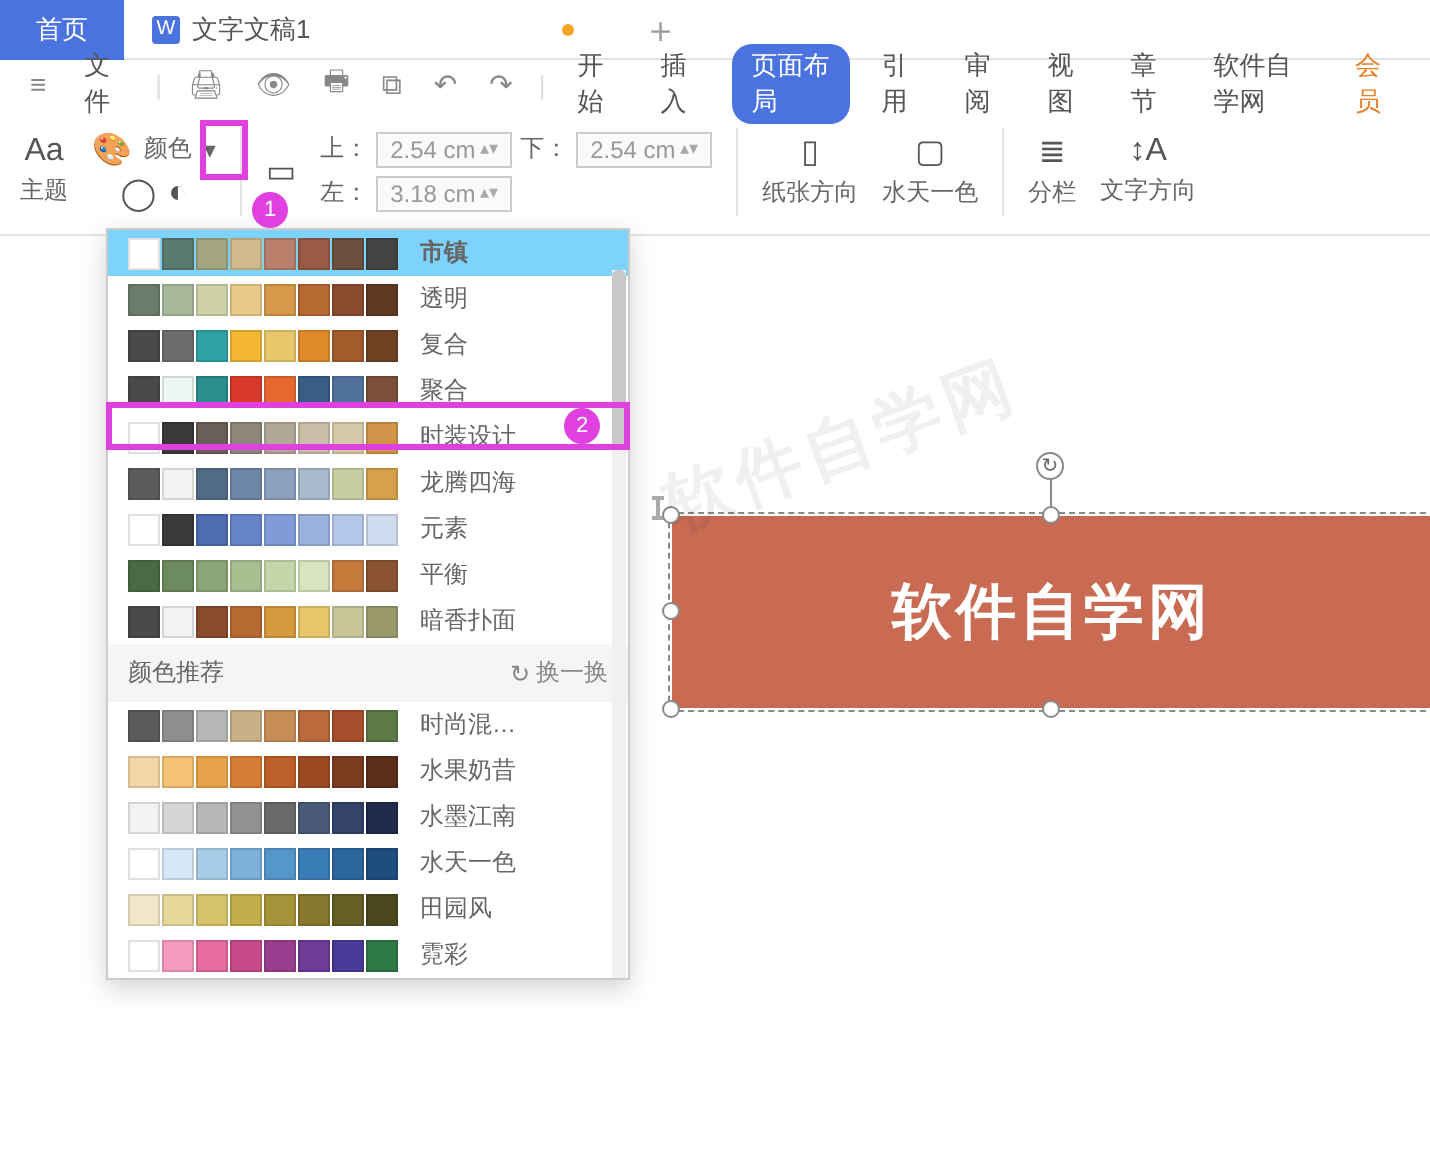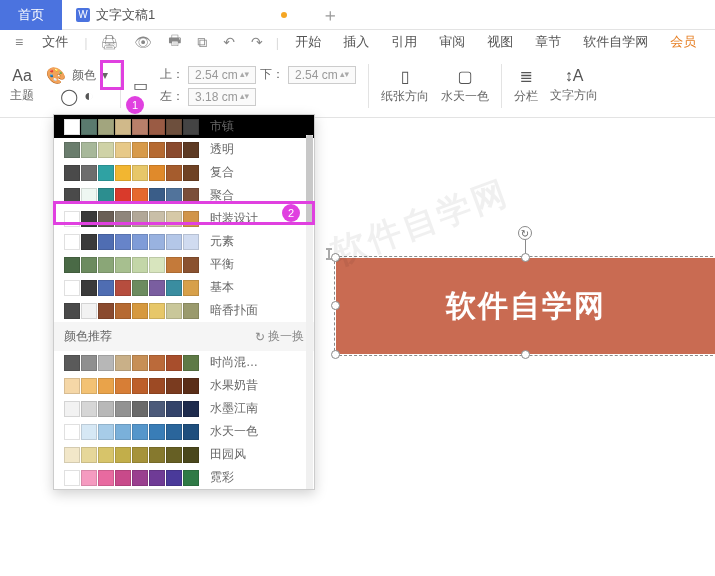--- a/index.html
+++ b/index.html
@@ -33,21 +33,21 @@
 
 
 .callout-box { position: absolute; border: 3px solid #e040e0; z-index: 20; }
 .callout-badge { position: absolute; width: 18px; height: 18px; border-radius: 50%; background: #e040e0; color: #fff; font-size: 11px; display: flex; align-items: center; justify-content: center; z-index: 21; }
 
 
 .popup { position: absolute; left: 53px; top: 114px; width: 262px; background: #fff; border: 1px solid #ccc; box-shadow: 0 4px 12px rgba(0,0,0,0.18); z-index: 10; }
 .pop-section-hdr { padding: 6px 10px; font-size: 12px; color: #666; display: flex; justify-content: space-between; align-items: center; background: #f5f5f5; }
 .refresh { color: #888; display: flex; align-items: center; gap: 3px; cursor: pointer; }
 .scheme-row { display: flex; align-items: center; padding: 3px 10px; gap: 1px; position: relative; }
-.scheme-row.hovered { background: #000000; }
+.scheme-row.hovered { background: #7dd3fc; font-weight: bold; }
 .swatch { width: 16px; height: 16px; border: 1px solid rgba(0,0,0,0.12); }
 .scheme-label { margin-left: 10px; font-size: 12px; color: #666; flex: 1; }
 .popup-scroll { position: absolute; right: 1px; top: 20px; bottom: 0; width: 7px; background: #f0f0f0; }
 .popup-thumb { position: absolute; right: 0; top: 0; width: 7px; height: 90px; background: #c8c8c8; border-radius: 3px; }
 
 
 .canvas { position: absolute; left: 318px; top: 180px; right: 0; bottom: 0; }
 .ruler-mark { position: absolute; left: 10px; top: 68px; width: 2px; height: 12px; background: #aaa; }
 .ruler-mark::before, .ruler-mark::after { content: ""; position: absolute; width: 6px; height: 2px; background: #aaa; }
 .ruler-mark::before { top: 0; left: -2px; }
@@ -79,20 +79,21 @@
   <span class="menu-sep">|</span>
   <span class="menu-icon">🖨</span>
   <span class="menu-icon">👁</span>
   <span class="menu-icon">🖶</span>
   <span class="menu-icon">⧉</span>
   <span class="menu-icon">↶</span>
   <span class="menu-icon">↷</span>
   <span class="menu-sep">|</span>
   <span class="menu-text">开始</span>
   <span class="menu-text">插入</span>
+  <span class="menu-active">页面布局</span>
   <span class="menu-text">引用</span>
   <span class="menu-text">审阅</span>
   <span class="menu-text">视图</span>
   <span class="menu-text">章节</span>
   <span class="menu-text">软件自学网</span>
   <span class="menu-text menu-member">会员</span>
 </div>
 
 <div class="ribbon">
   <div class="ribbon-grp">
@@ -211,51 +212,51 @@
         <div class="swatch" style="background: rgb(58, 58, 58);"></div>
         <div class="swatch" style="background: rgb(106, 95, 86);"></div>
         <div class="swatch" style="background: rgb(143, 134, 124);"></div>
         <div class="swatch" style="background: rgb(178, 168, 152);"></div>
         <div class="swatch" style="background: rgb(201, 191, 168);"></div>
         <div class="swatch" style="background: rgb(214, 201, 167);"></div>
         <div class="swatch" style="background: rgb(209, 149, 74);"></div>
         <span class="scheme-label">时装设计</span>
       </div>
       <div class="scheme-row">
+        <div class="swatch" style="background: rgb(91, 91, 91);"></div>
+        <div class="swatch" style="background: rgb(242, 242, 242);"></div>
+        <div class="swatch" style="background: rgb(81, 106, 136);"></div>
+        <div class="swatch" style="background: rgb(110, 135, 166);"></div>
+        <div class="swatch" style="background: rgb(138, 160, 189);"></div>
+        <div class="swatch" style="background: rgb(169, 186, 205);"></div>
+        <div class="swatch" style="background: rgb(199, 207, 161);"></div>
+        <div class="swatch" style="background: rgb(215, 160, 74);"></div>
+        <span class="scheme-label">龙腾四海</span>
+      </div>
+      <div class="scheme-row">
         <div class="swatch" style="background: rgb(255, 255, 255);"></div>
         <div class="swatch" style="background: rgb(58, 58, 58);"></div>
         <div class="swatch" style="background: rgb(79, 109, 178);"></div>
         <div class="swatch" style="background: rgb(103, 132, 201);"></div>
         <div class="swatch" style="background: rgb(127, 156, 216);"></div>
         <div class="swatch" style="background: rgb(153, 178, 224);"></div>
         <div class="swatch" style="background: rgb(180, 199, 232);"></div>
         <div class="swatch" style="background: rgb(208, 219, 240);"></div>
         <span class="scheme-label">元素</span>
       </div>
       <div class="scheme-row">
         <div class="swatch" style="background: rgb(74, 106, 70);"></div>
         <div class="swatch" style="background: rgb(108, 139, 95);"></div>
         <div class="swatch" style="background: rgb(138, 166, 119);"></div>
         <div class="swatch" style="background: rgb(167, 191, 143);"></div>
         <div class="swatch" style="background: rgb(195, 214, 168);"></div>
         <div class="swatch" style="background: rgb(216, 229, 190);"></div>
         <div class="swatch" style="background: rgb(196, 122, 58);"></div>
         <div class="swatch" style="background: rgb(138, 82, 48);"></div>
         <span class="scheme-label">平衡</span>
-      </div>
-      <div class="scheme-row">
-        <div class="swatch" style="background: rgb(255, 255, 255);"></div>
-        <div class="swatch" style="background: rgb(58, 58, 58);"></div>
-        <div class="swatch" style="background: rgb(79, 109, 178);"></div>
-        <div class="swatch" style="background: rgb(182, 77, 62);"></div>
-        <div class="swatch" style="background: rgb(108, 139, 95);"></div>
-        <div class="swatch" style="background: rgb(122, 94, 160);"></div>
-        <div class="swatch" style="background: rgb(58, 141, 160);"></div>
-        <div class="swatch" style="background: rgb(215, 160, 74);"></div>
-        <span class="scheme-label">基本</span>
       </div>
       <div class="scheme-row">
         <div class="swatch" style="background: rgb(74, 74, 74);"></div>
         <div class="swatch" style="background: rgb(242, 242, 242);"></div>
         <div class="swatch" style="background: rgb(138, 74, 46);"></div>
         <div class="swatch" style="background: rgb(182, 106, 50);"></div>
         <div class="swatch" style="background: rgb(214, 153, 62);"></div>
         <div class="swatch" style="background: rgb(231, 199, 105);"></div>
         <div class="swatch" style="background: rgb(201, 199, 154);"></div>
         <div class="swatch" style="background: rgb(154, 154, 109);"></div>

